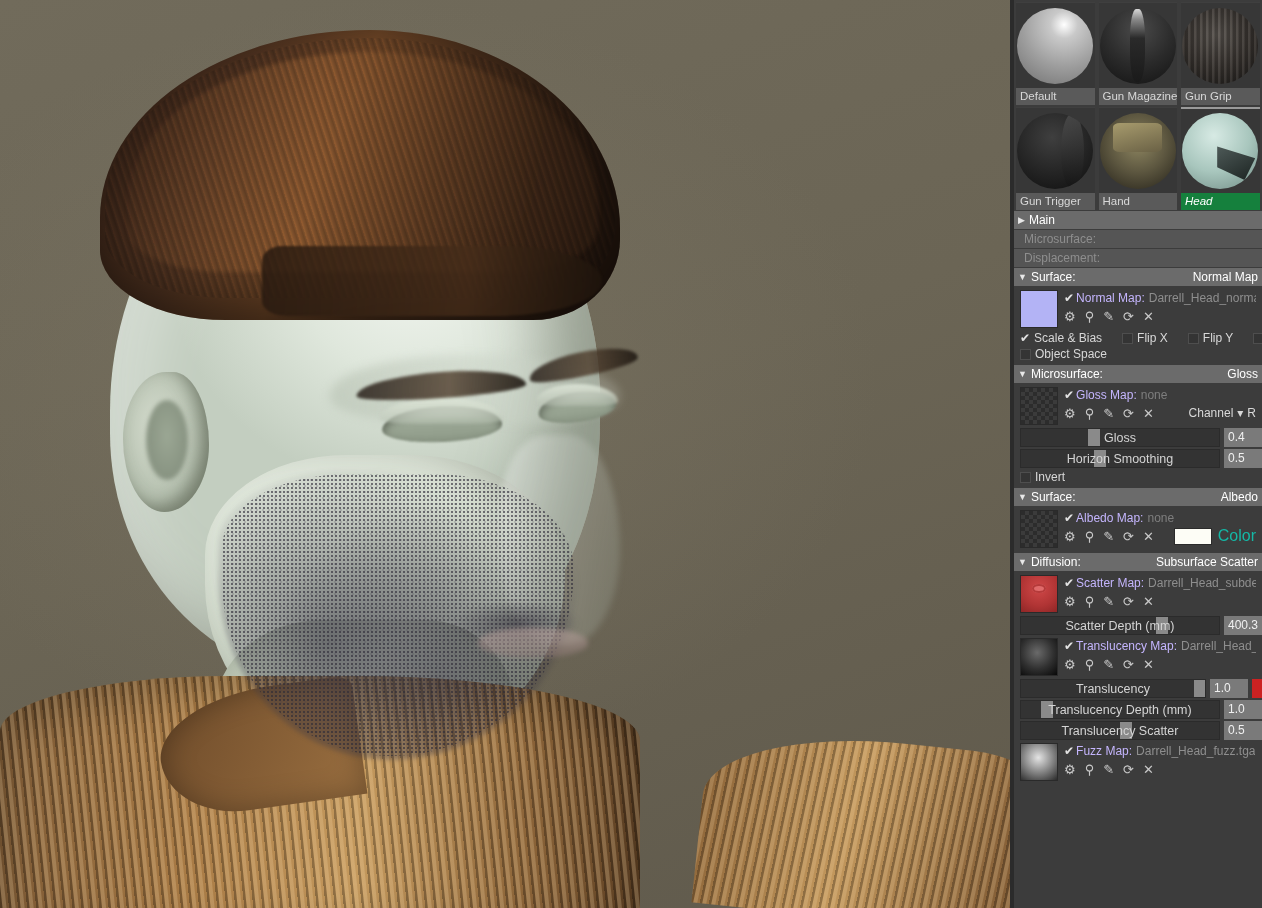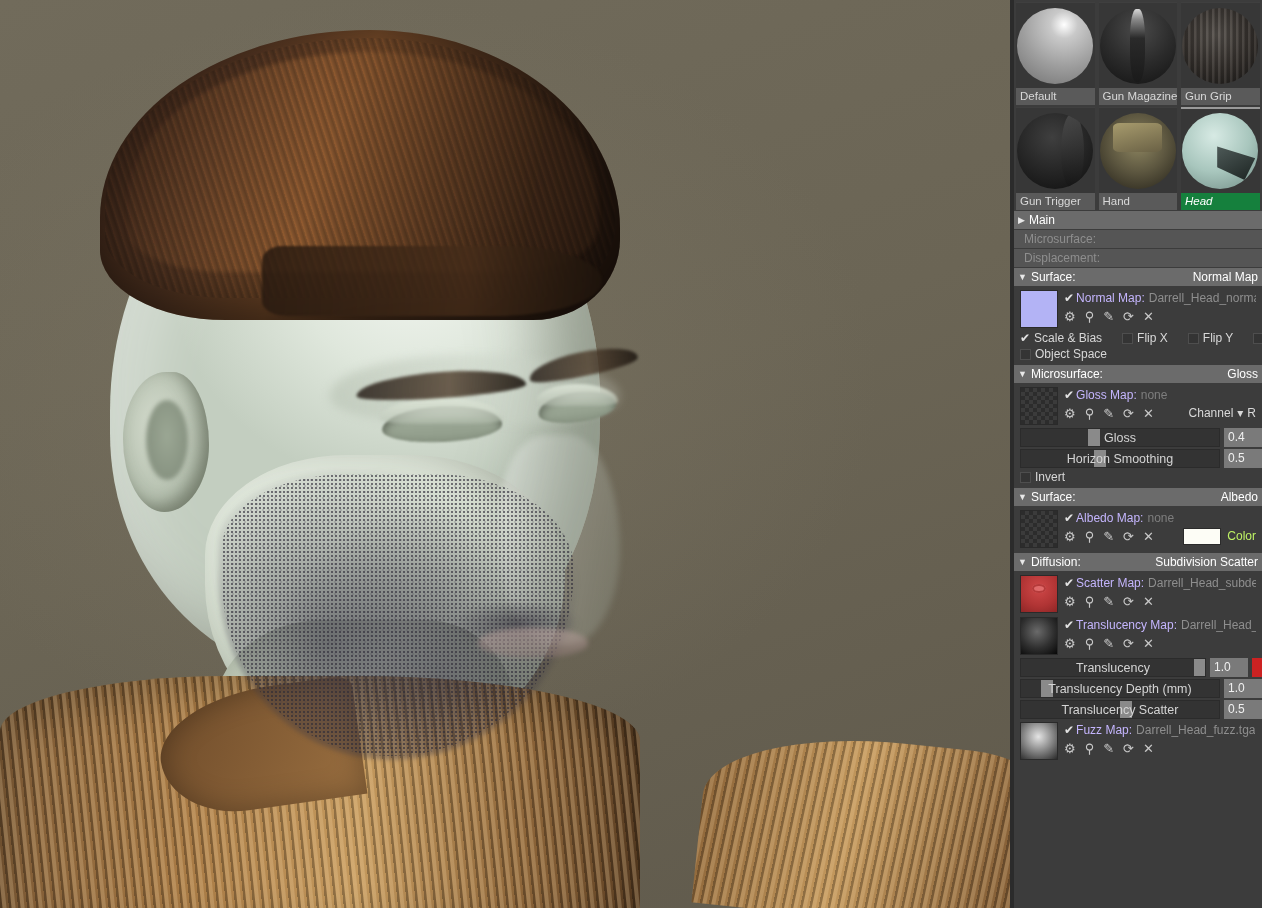--- a/index.html
+++ b/index.html
@@ -356,21 +356,21 @@
   .slider .handle { position:absolute; top:0; bottom:0; width:12px; background:#8a8a8a; }
   .slider .txt { position: relative; z-index: 2; }
   .numbox {
     width: 38px; height: 19px; line-height: 19px;
     background: #7a7a7a; color: #f0f0f0; font-size: 12px;
     text-align: left; padding-left: 4px; flex: none;
   }
   .redbar { width: 10px; height: 19px; background: #cc2222; flex: none; }
   .colorsw { width: 38px; height: 17px; background: #fdfdf6; border: 1px solid #2b2b2b; }
   .color-line { display:flex; align-items:center; gap:6px; margin-left:auto; }
-  .color-lbl { color:#bef264; font-size:12px; }
+  .color-lbl { color:#14b8a6; font-size:16px; }
 </style>
 </head>
 <body>
 
 <div id="app">
 
   <div id="viewport">
     <div class="vp-grad"></div>
     <div id="charWrap">
       <div class="skull"></div>
@@ -570,40 +570,47 @@
               <span class="color-lbl">Color</span>
             </span>
           </div>
         </div>
       </div>
     </div>
 
     <div class="sec-hdr">
       <span class="tri">▼</span>
       <span class="ttl">Diffusion:</span>
-      <span class="rgt">Subdivision Scatter</span>
+      <span class="rgt">Subsurface Scatter</span>
     </div>
     <div class="blk">
       <div class="map-row">
         <div class="map-thumb thumb-scatter"></div>
         <div class="map-body">
           <div class="map-line">
             <span class="chk-on">✔</span>
             <span class="map-name">Scatter Map:</span>
             <span class="map-file">Darrell_Head_subdermal.tga</span>
           </div>
           <div class="icon-row">
             <span class="icn">⚙</span>
             <span class="icn">⚲</span>
             <span class="icn">✎</span>
             <span class="icn">⟳</span>
             <span class="icn">✕</span>
           </div>
         </div>
       </div>
+      <div class="slider-row">
+        <div class="slider">
+          <div class="handle" style="left:68%"></div>
+          <span class="txt">Scatter Depth (mm)</span>
+        </div>
+        <div class="numbox">400.3</div>
+      </div>
 
       <div class="map-row">
         <div class="map-thumb thumb-trans"></div>
         <div class="map-body">
           <div class="map-line">
             <span class="chk-on">✔</span>
             <span class="map-name">Translucency Map:</span>
             <span class="map-file">Darrell_Head_sss.tga</span>
           </div>
           <div class="icon-row">

